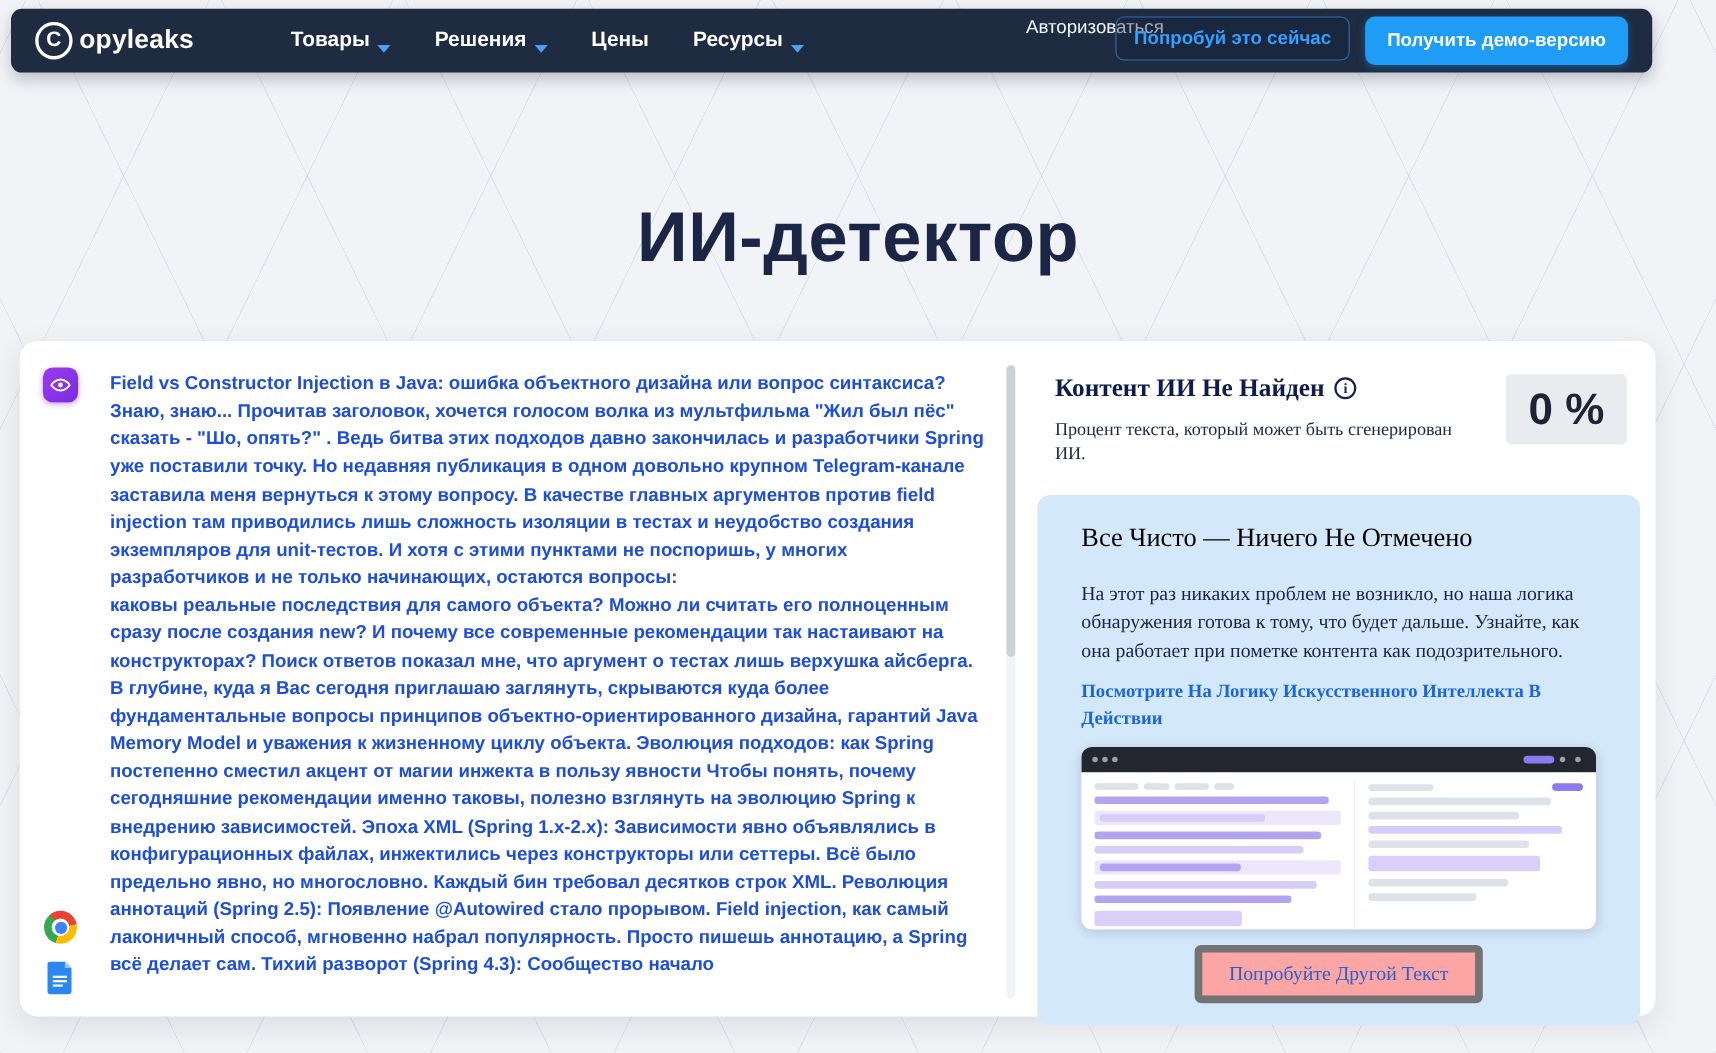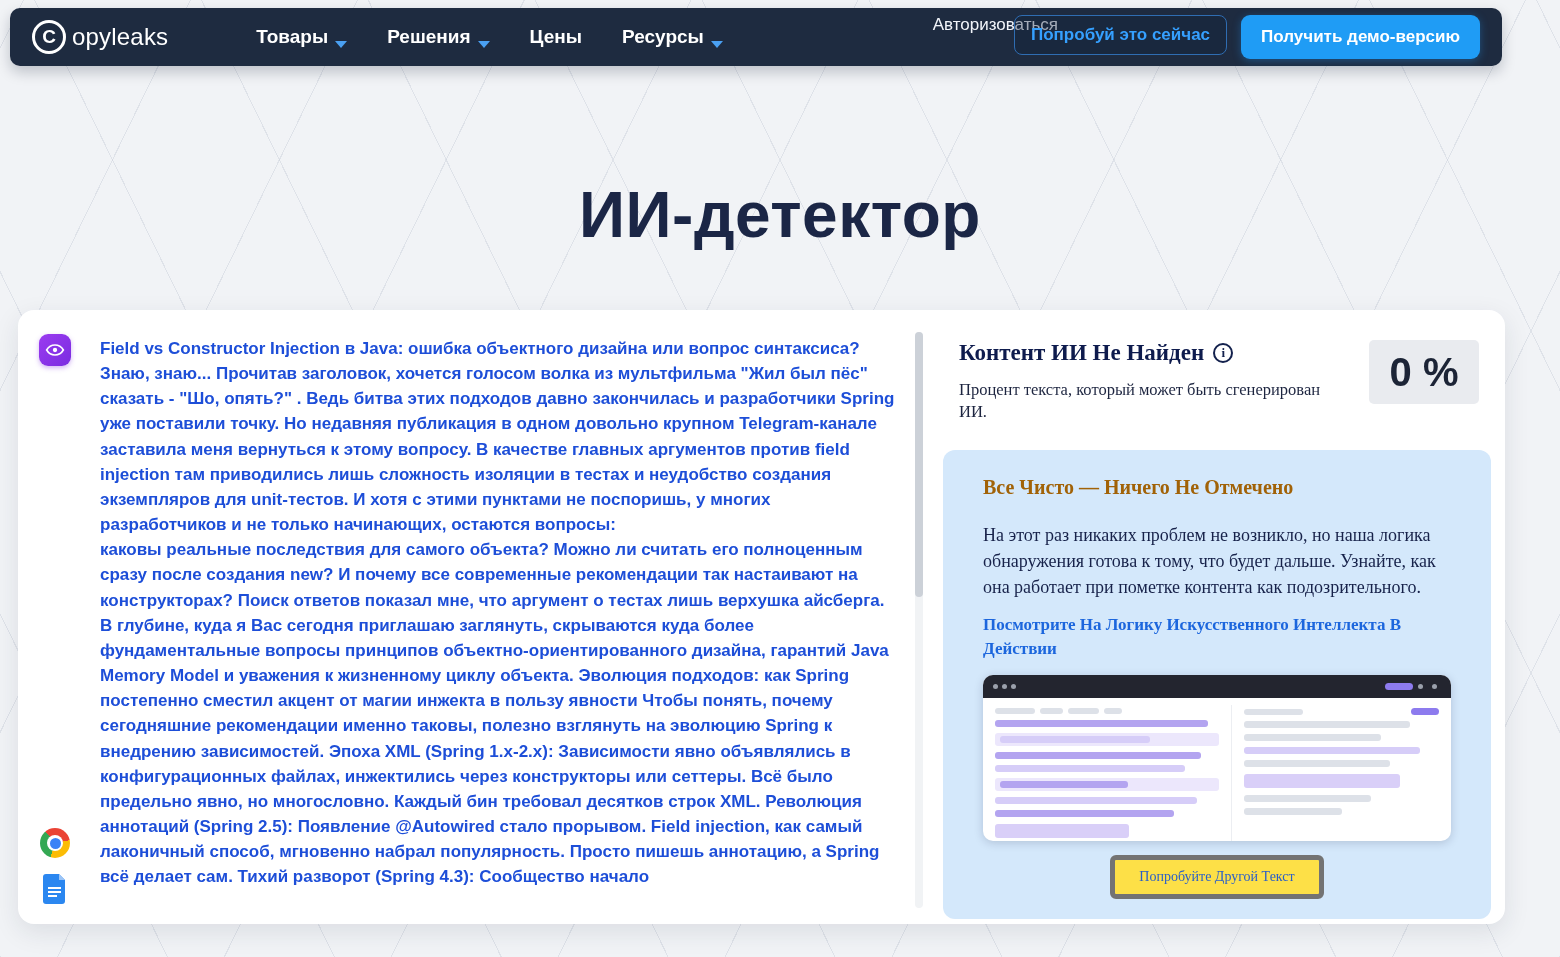--- a/index.html
+++ b/index.html
@@ -18,21 +18,21 @@
     position:relative; margin:8px 0 0 10px; width:1492px; height:58px;
     background:#1e2b40; border-radius:10px; display:flex; align-items:center;
     padding:0 22px; box-shadow:0 6px 14px rgba(10,20,40,.22); z-index:5;
   }
   .logo { display:flex; align-items:center; gap:6px; cursor:pointer; }
   .logo-c {
     width:34px; height:34px; border:3px solid #fff; border-radius:50%;
     display:flex; align-items:center; justify-content:center;
     color:#fff; font-weight:700; font-size:19px;
   }
-  .logo-rest { color:#fff; font-weight:400; font-size:24px; letter-spacing:.2px; }
+  .logo-rest { color:#fff; font-weight:700; font-size:24px; letter-spacing:.2px; }
   .nav-items { display:flex; align-items:center; gap:40px; margin-left:88px; }
   .nav-item { color:#fff; font-weight:600; font-size:19px; display:flex; align-items:flex-end; gap:7px; cursor:pointer; }
   .caret { width:0; height:0; border-left:6px solid transparent; border-right:6px solid transparent; border-top:7px solid #4aa0f2; margin-top:3px; }
   .nav-right { margin-left:auto; display:flex; align-items:flex-start; }
   .login { color:#f2f5fa; font-size:17px; font-weight:500; cursor:pointer; white-space:nowrap; }
   .try-now {
     margin-left:-44px; position:relative; z-index:2;
     background:rgba(18,34,60,.35); border:1.5px solid #2f6db2; border-radius:8px;
     color:#35a0ff; font-weight:600; font-size:17px; padding:9px 16px; cursor:pointer; white-space:nowrap;
     font-family:"Liberation Sans", sans-serif;
@@ -109,21 +109,21 @@
   .percent-box {
     width:110px; height:64px; background:#e9ebef; border-radius:5px; margin-right:8px;
     display:flex; align-items:center; justify-content:center;
     font-family:"Liberation Sans", sans-serif; font-size:40px; font-weight:700; color:#1c2436;
   }
 
   .clean-card {
     margin-top:26px; flex:1; background:#d4e8fb; border-radius:12px;
     padding:26px 40px 16px; display:flex; flex-direction:column;
   }
-  .clean-title { font-size:20px; font-weight:700; color:#a16207; }
+  .clean-title { font-size:24px; font-weight:400; color:#000000; }
   .clean-body { margin-top:23px; font-size:18px; line-height:1.45; color:#17224a; }
   .clean-link { margin-top:13px; font-size:17px; font-weight:700; color:#1c66dd; line-height:1.45; cursor:pointer; text-decoration:none; display:block; }
 
   
   .mock { margin-top:13px; height:166px; border-radius:10px; overflow:hidden; background:#fff; box-shadow:0 2px 10px rgba(20,30,60,.18); }
   .mock-top { height:23px; background:#23252f; display:flex; align-items:center; padding:0 10px; }
   .dot { width:5px; height:5px; border-radius:50%; background:#9aa0ab; margin-right:4px; display:inline-block; }
   .mock-top-right { margin-left:auto; display:flex; align-items:center; gap:5px; }
   .pill { width:28px; height:7px; border-radius:4px; background:#8d7bee; display:inline-block; }
   .mock-body { display:flex; gap:12px; padding:7px 12px 4px; }
@@ -134,22 +134,22 @@
   .bar { height:7px; border-radius:3px; margin:6px 0; }
   .l1 { background:#b3a4f0; } .l2 { background:#d6cdf8; } .g { background:#dde1e8; }
   .hl { background:#ece7fc; border-radius:3px; padding:3px 5px; margin:5px 0; }
   .hl .bar { margin:0; }
   .block { height:14px; border-radius:3px; background:#d9cff8; margin:7px 0; }
   .w95{width:95%}.w92{width:92%}.w90{width:90%}.w85{width:85%}.w80{width:80%}
   .w75{width:75%}.w70{width:70%}.w65{width:65%}.w60{width:60%}.w50{width:50%}
   .w30{width:30%}.w18{width:18%}.w14{width:14%}.w10{width:10%}.w8{width:8%}
 
   .try-another {
-    margin:14px auto 4px; background:#fde047; border:5px solid #737373; border-radius:6px;
-    font-family:"Liberation Serif", serif; font-size:14px; color:#2a5fc9;
+    margin:14px auto 4px; background:#fca5a5; border:7px solid #737373; border-radius:6px;
+    font-family:"Liberation Serif", serif; font-size:18px; color:#2a5fc9;
     padding:9px 24px; cursor:pointer;
   }
 </style>
 </head>
 <body>
 
 <div class="page">
 
   <header class="navbar">
     <div class="logo">

